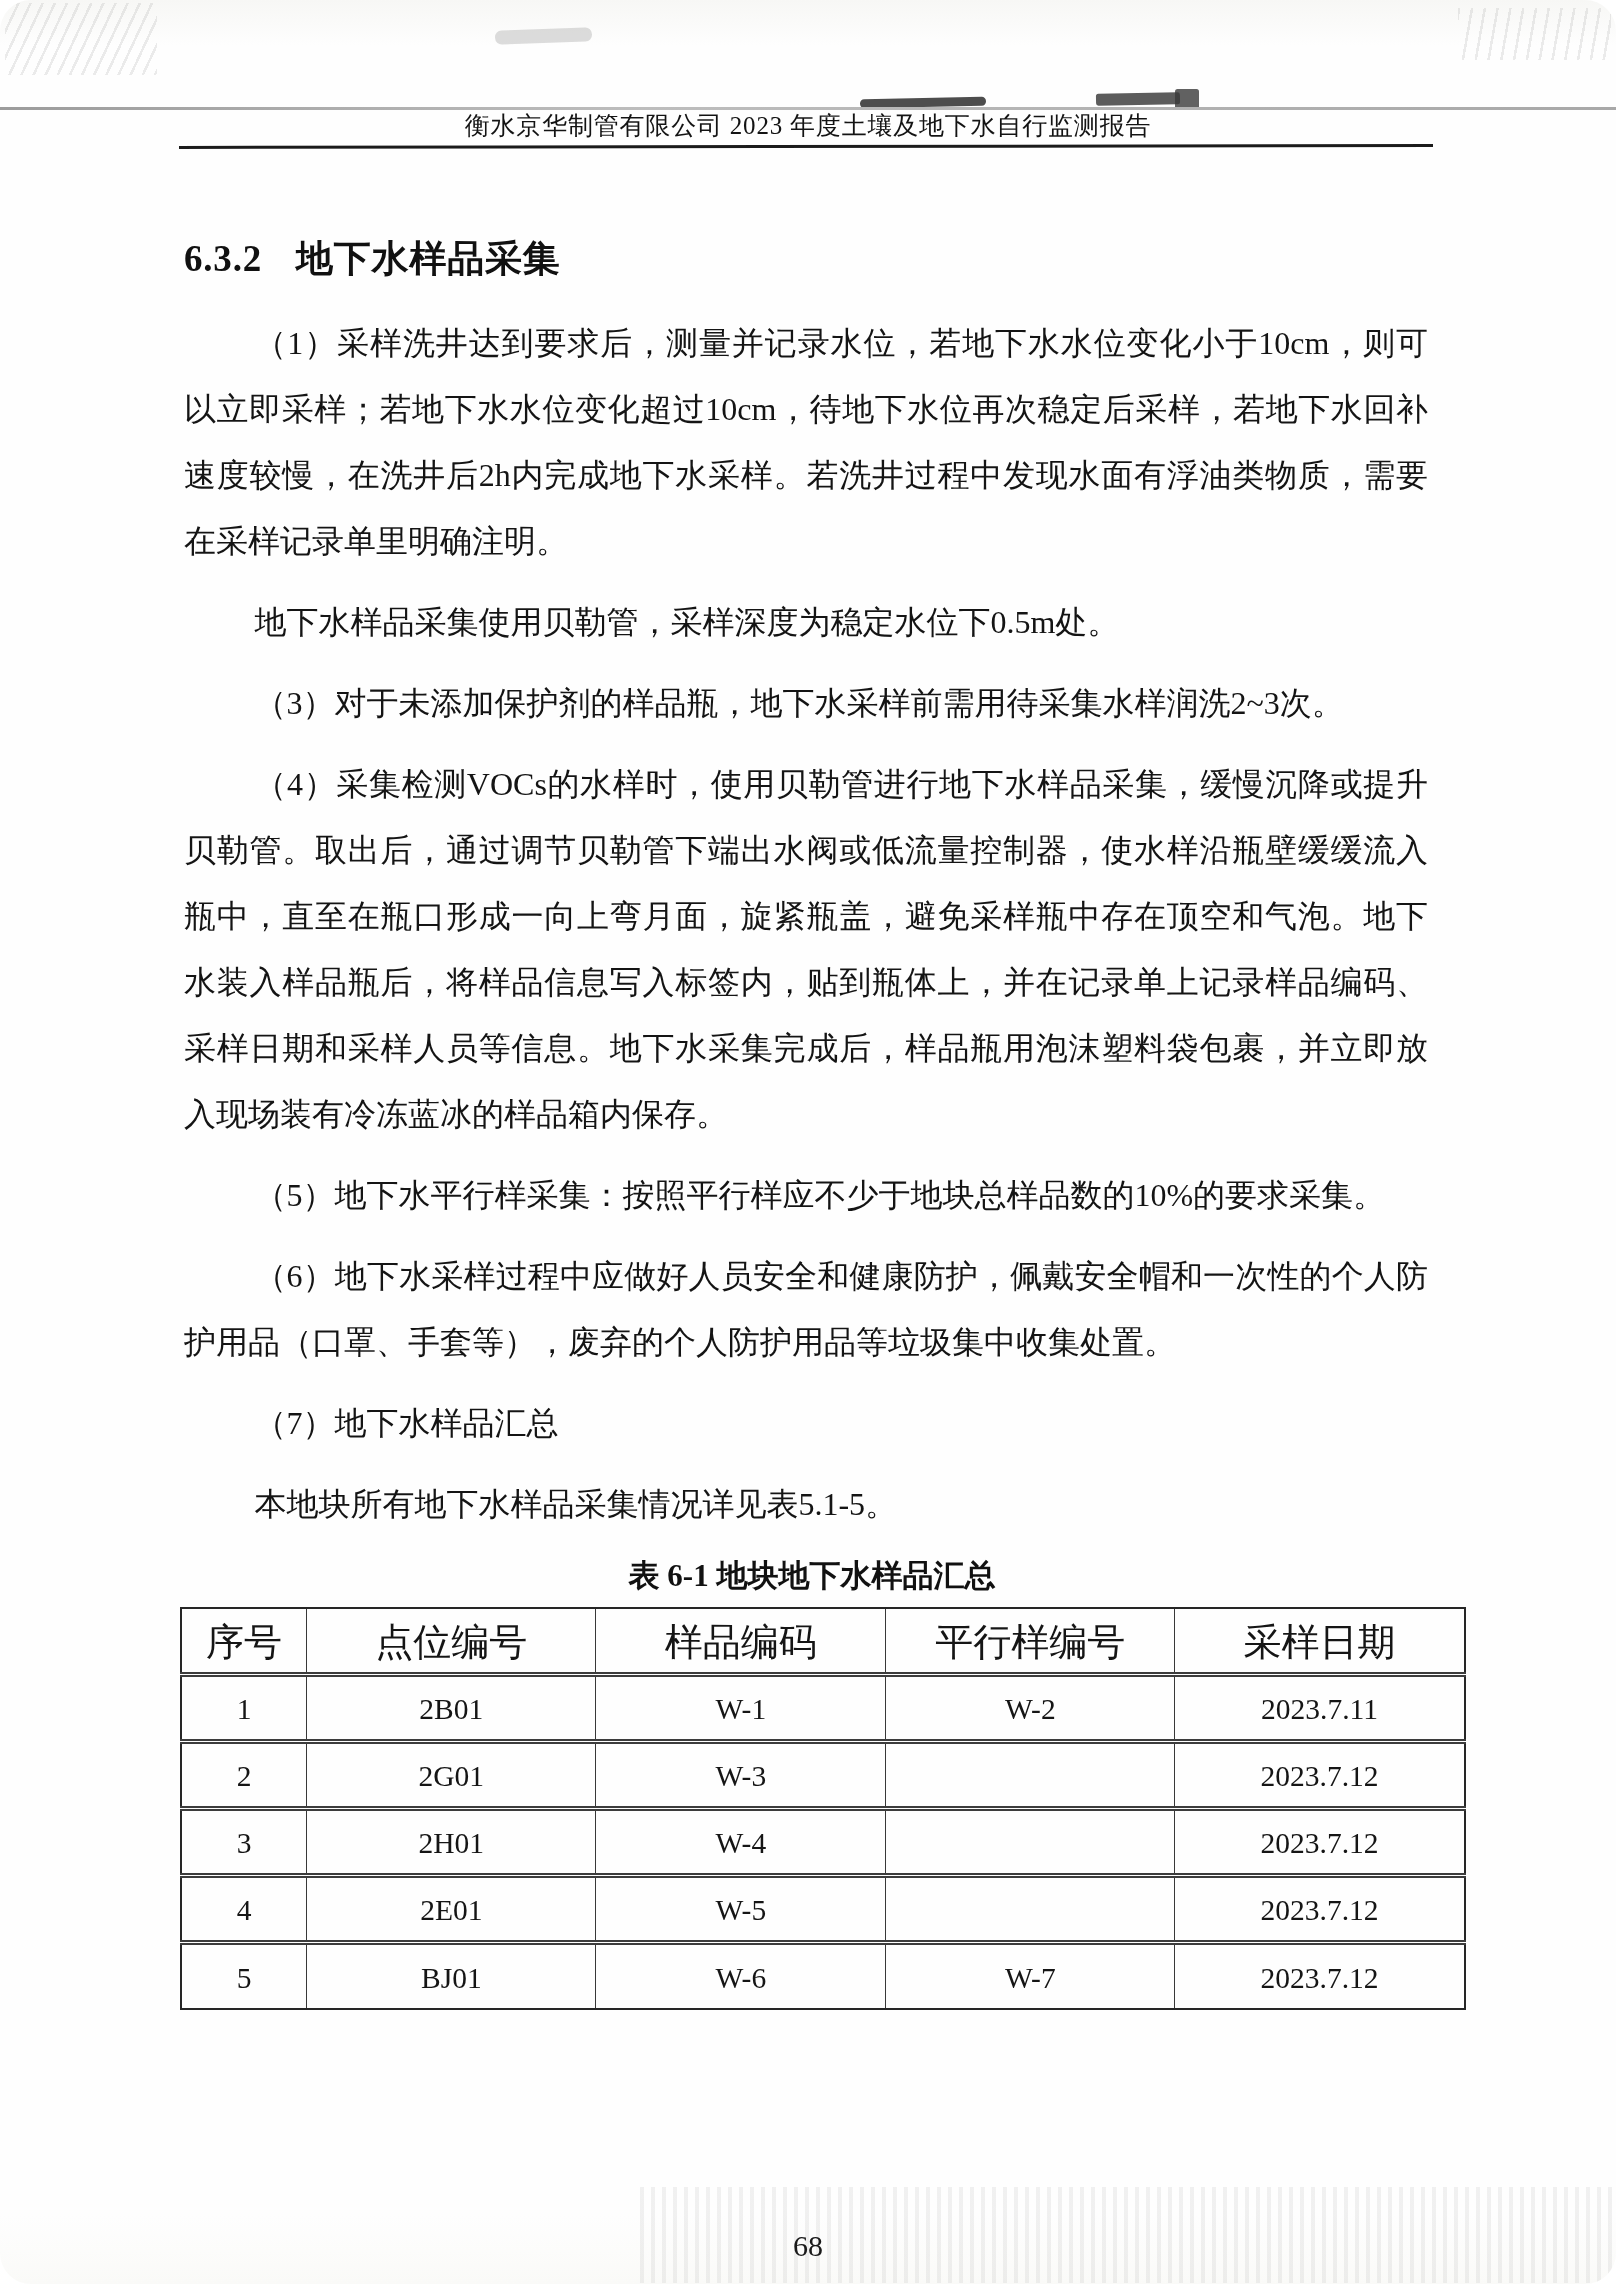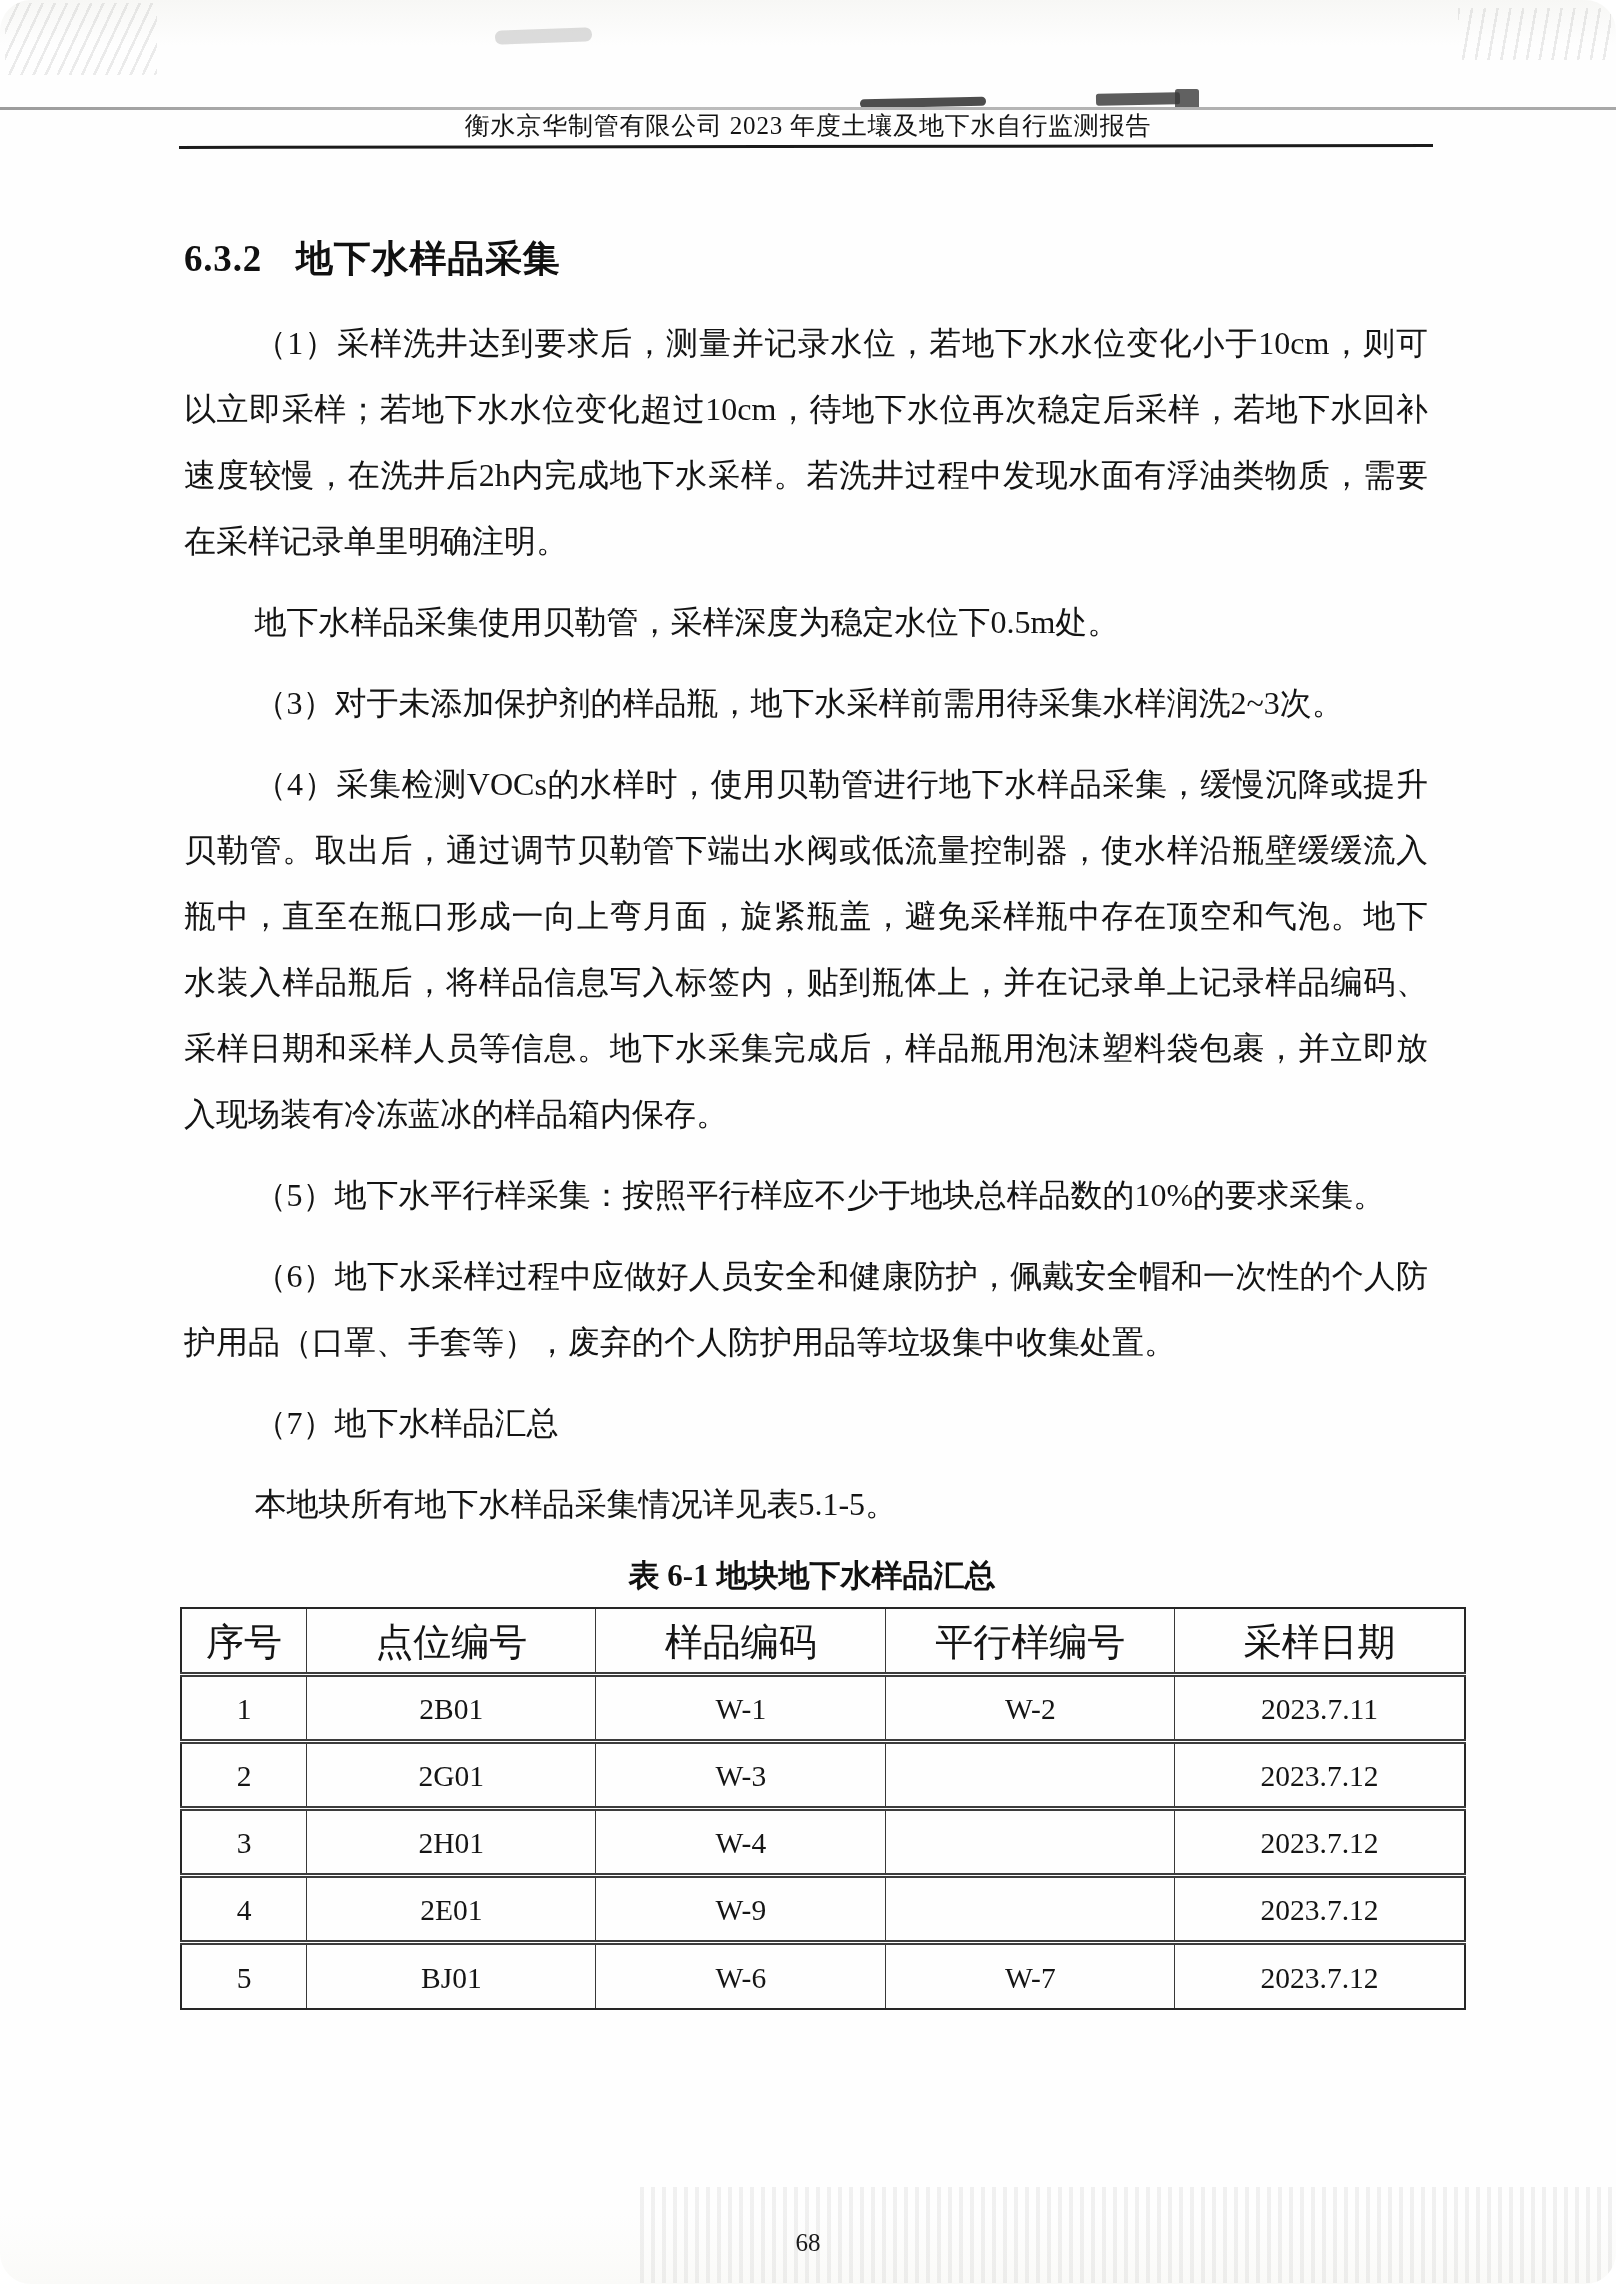--- a/index.html
+++ b/index.html
@@ -94,21 +94,21 @@
   table.sample-table thead th {
     height: 66px; font-size: 38px;
     border-bottom: 5px double #3c3c3c;
     margin-left: 16px;
   }
   table.sample-table tbody td { height: 67px; font-size: 29.5px; }
   table.sample-table tbody tr + tr td { border-top: 5px double #3c3c3c; }
   
   .page-number {
     position: absolute; top: 2229px; left: 0; width: 1616px;
-    text-align: center; font-size: 25px; color: #1a1a1a;
+    text-align: center; font-size: 30px; color: #1a1a1a;
   }
 </style>
 </head>
 <body>
 
 <div class="page">
 
   <div class="corner-noise-left"></div>
   <div class="corner-noise-right"></div>
   <div class="top-blob"></div>
@@ -170,21 +170,21 @@
         <tr>
           <td>3</td>
           <td>2H01</td>
           <td>W-4</td>
           <td></td>
           <td>2023.7.12</td>
         </tr>
         <tr>
           <td>4</td>
           <td>2E01</td>
-          <td>W-9</td>
+          <td>W-5</td>
           <td></td>
           <td>2023.7.12</td>
         </tr>
         <tr>
           <td>5</td>
           <td>BJ01</td>
           <td>W-6</td>
           <td>W-7</td>
           <td>2023.7.12</td>
         </tr>

